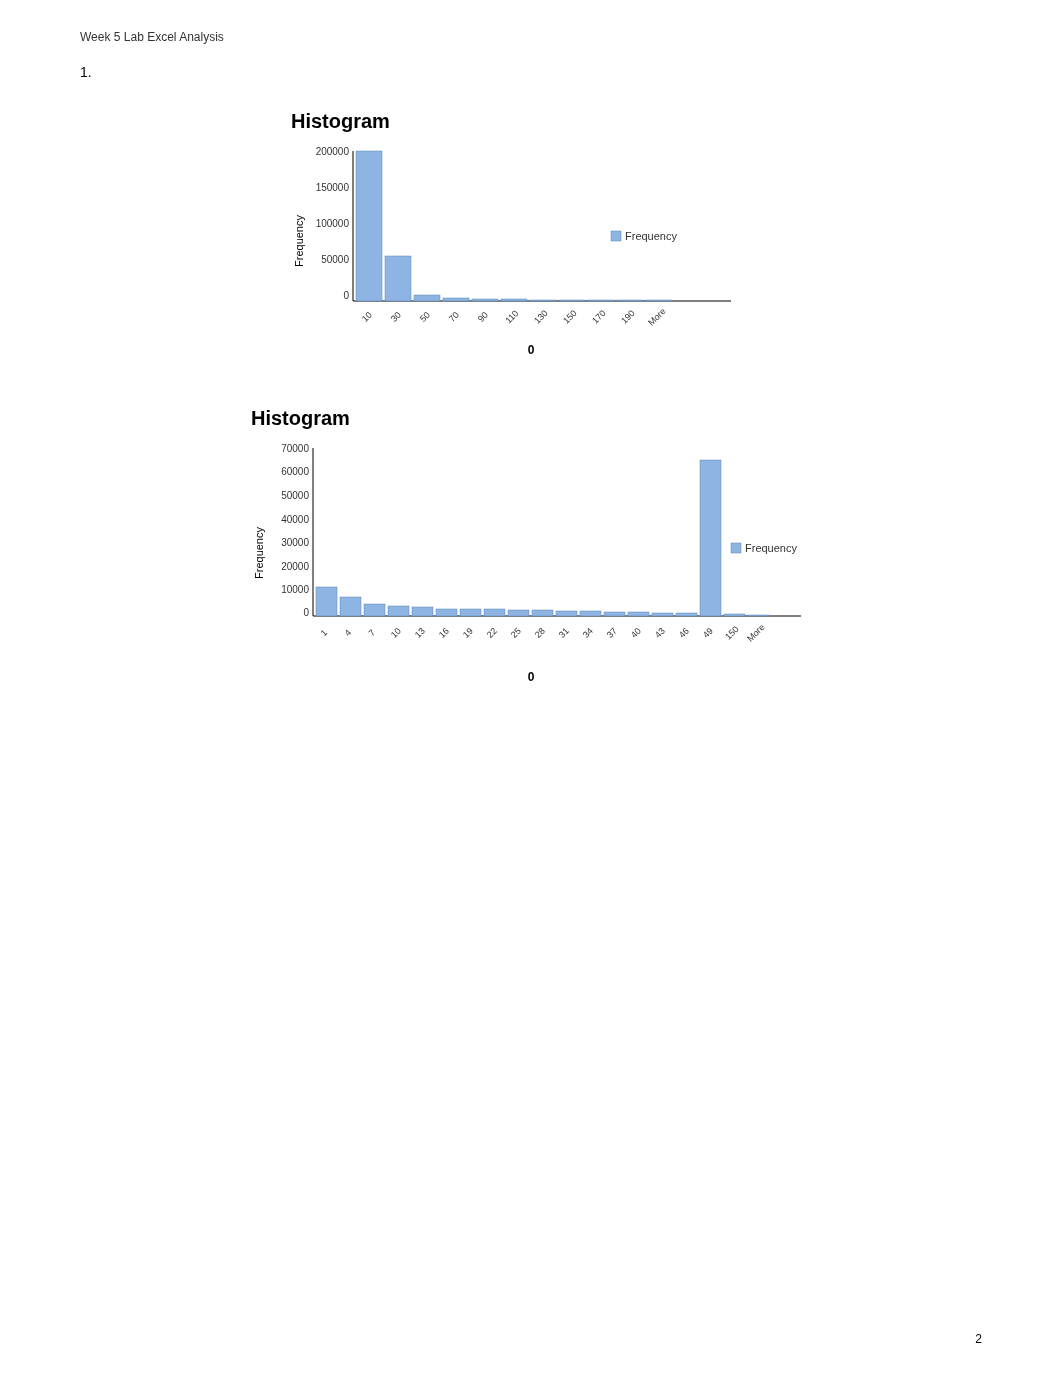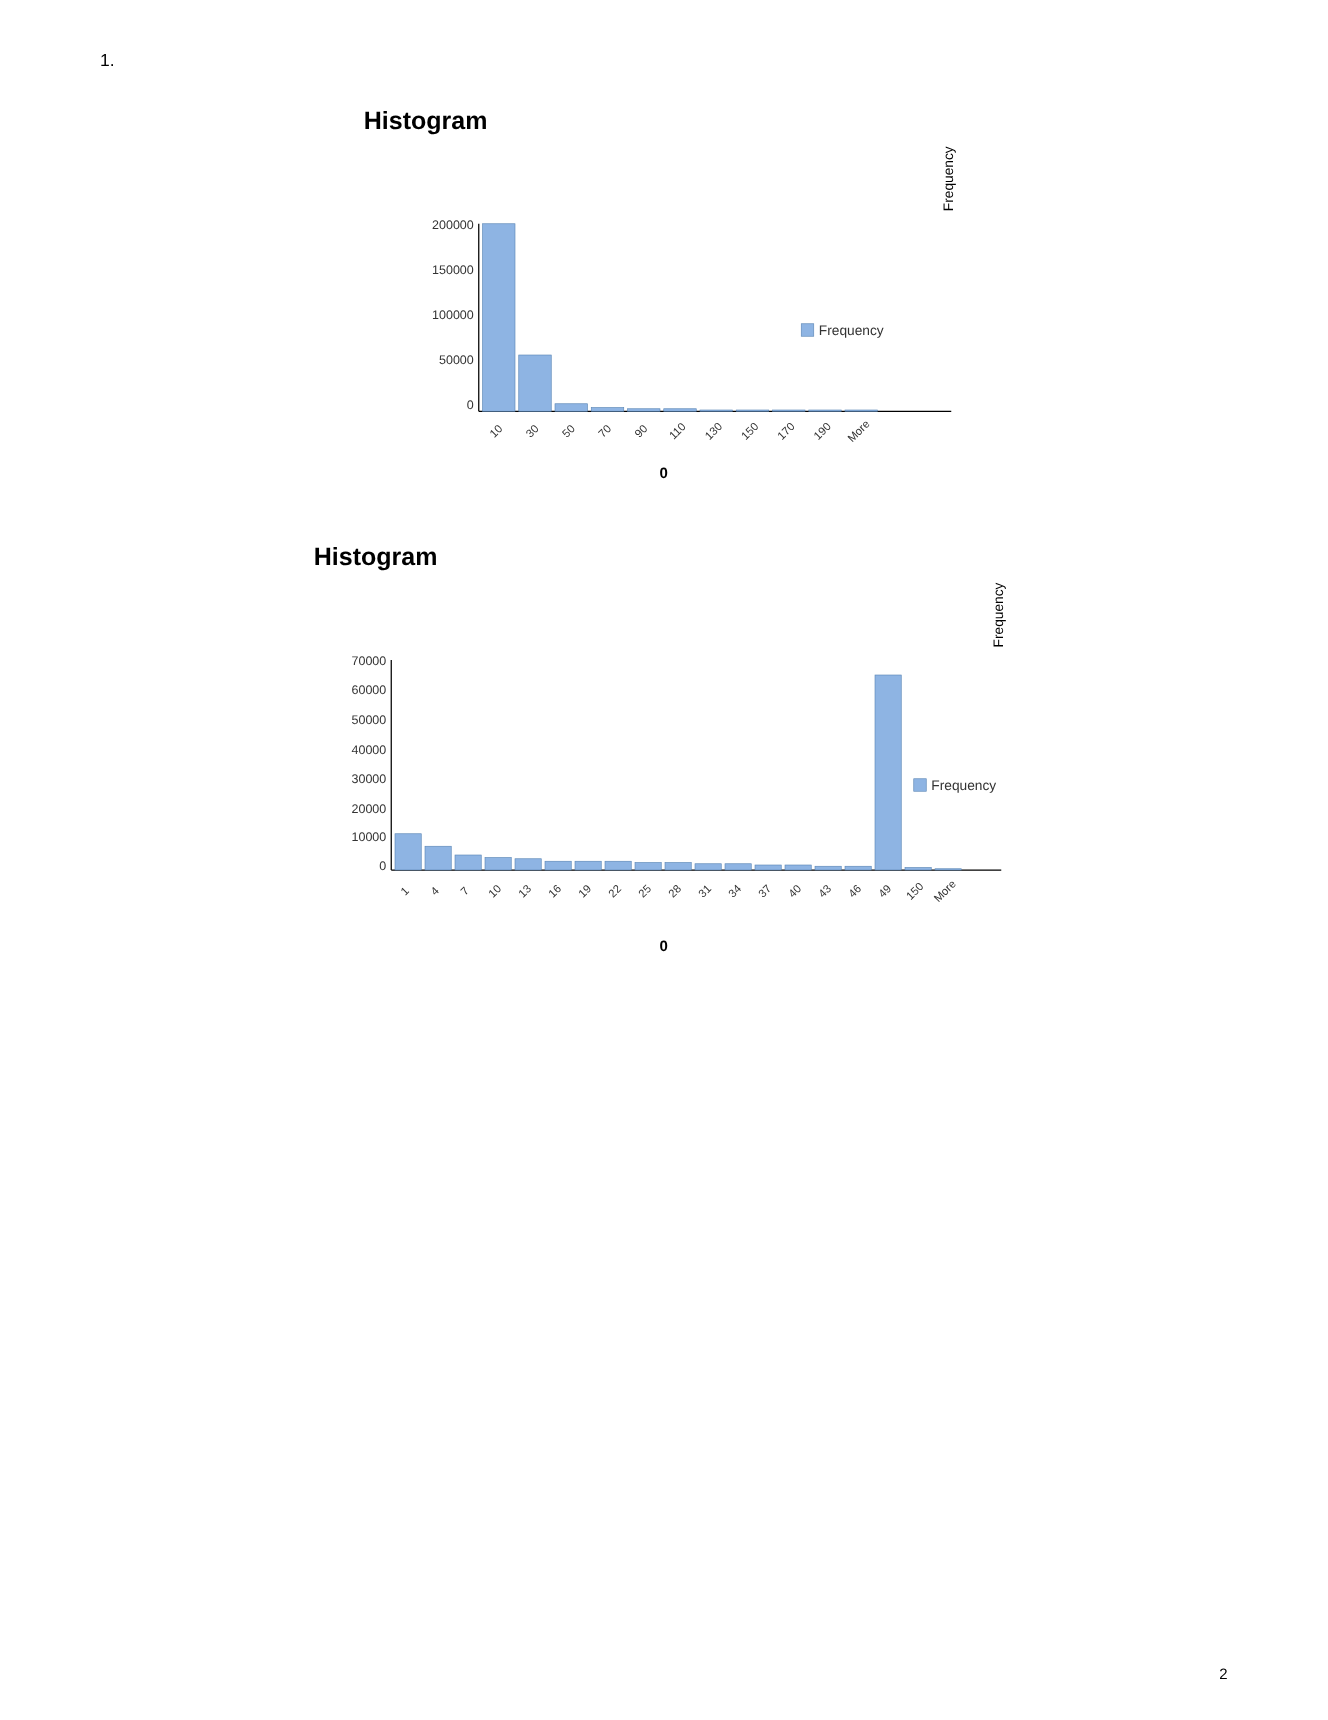--- a/index.html
+++ b/index.html
@@ -45,23 +45,22 @@
     }
     .chart-title {
       text-align: left;
       font-size: 20px;
       font-weight: bold;
       font-family: Arial, sans-serif;
       margin-bottom: 8px;
     }
     .chart-area {
       display: flex;
-      align-items: flex-end;
-      position: relative;
-      flex-direction: column;
+      align-items: center;
+      position: relative;
     }
     .y-axis-label {
       writing-mode: vertical-rl;
       transform: rotate(180deg);
       font-size: 11px;
       font-family: Arial, sans-serif;
       text-align: center;
       margin-right: 4px;
       display: flex;
       align-items: center;
@@ -88,20 +87,21 @@
       right: 80px;
       font-size: 12px;
       font-family: Arial, sans-serif;
     }
   </style>
 </head>
 <body>
 
 <div class="page">
 
+  <div class="header-label">Week 5 Lab Excel Analysis</div>
 
   <div class="question-block">
     <div class="question-text">
       <span class="question-number">1.</span>
     </div>
   </div>
 
   <div class="chart-container">
     <div class="chart-title">Histogram</div>
     <div class="chart-area">

